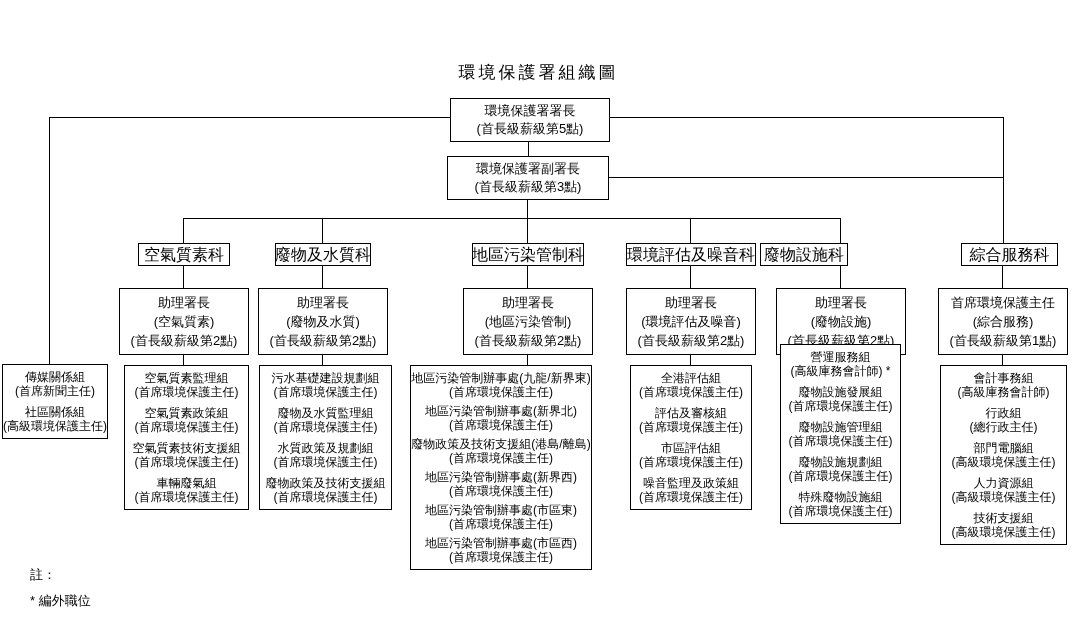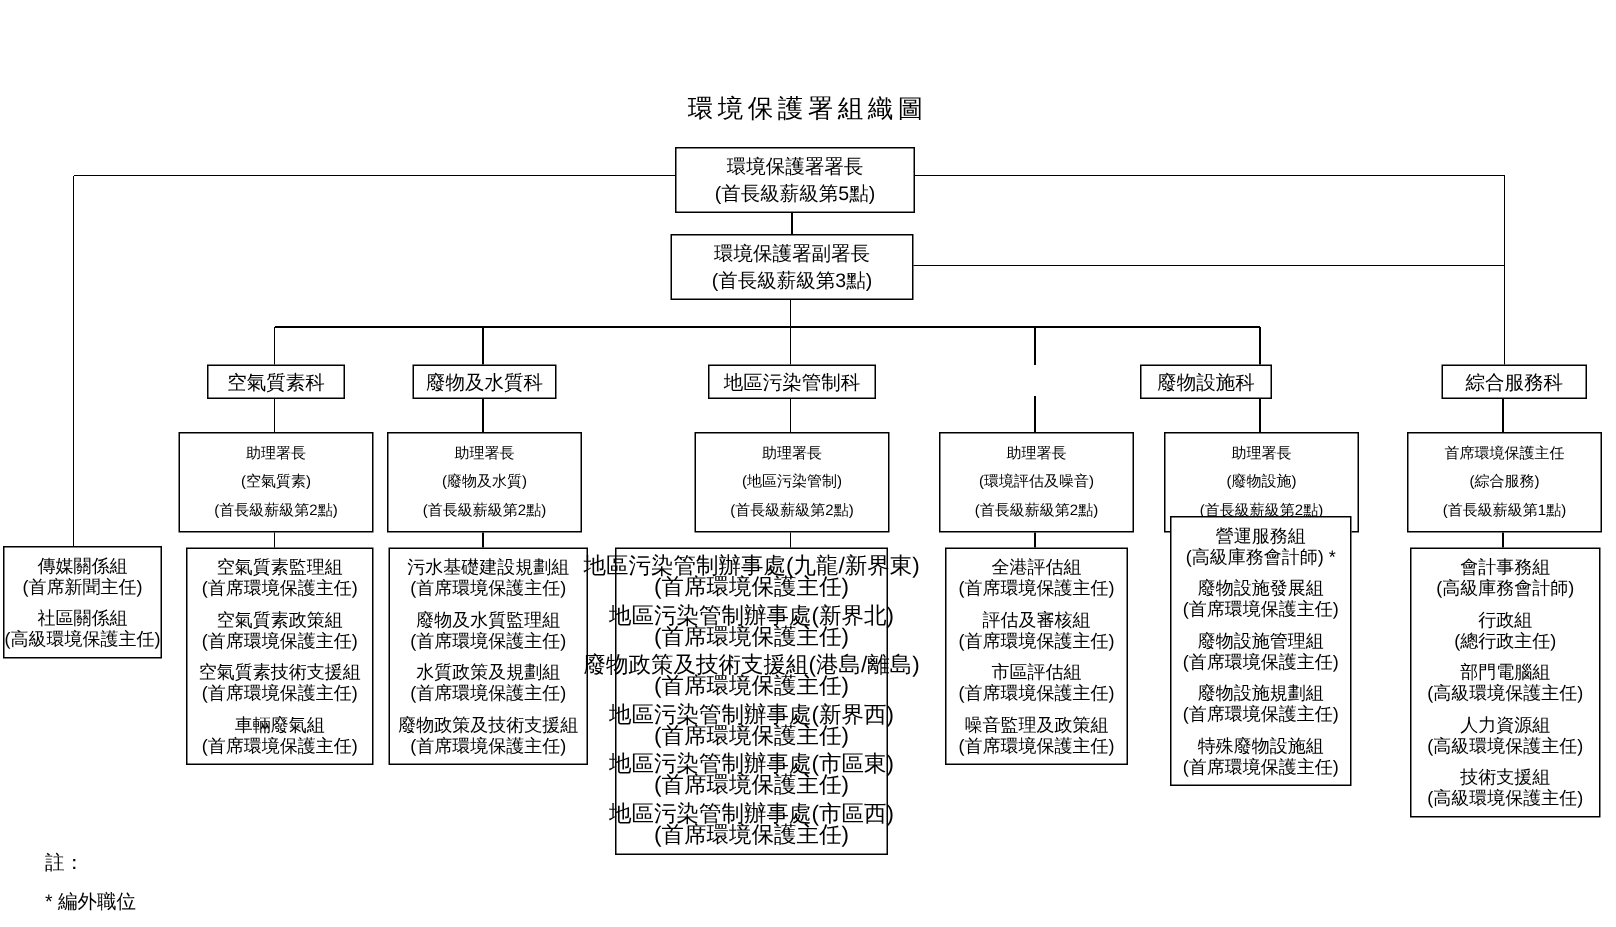--- a/index.html
+++ b/index.html
@@ -10,30 +10,30 @@
   #title {
     position:absolute; top:13px; left:0; width:100%;
     text-align:center; font-size:17px; font-weight:normal; letter-spacing:3px;margin-top:48px;
   }
   svg.lines { position:absolute; left:0; top:0; width:1077px; height:618px; }
   .box {
     position:absolute; border:1px solid #000; background:#fff;
     display:flex; flex-direction:column; align-items:center; justify-content:center;
     text-align:center; font-size:13px; line-height:18px; white-space:nowrap;
   }
-  .hdr { font-size:13px; }
-  .asst { font-size:10px; line-height:19px; }
+  .hdr { font-size:16px; }
+  .asst { font-size:13px; line-height:19px; }
   .units {
     position:absolute; border:1px solid #000; background:#fff;
     display:flex; flex-direction:column; justify-content:center; align-items:center;
     gap:7px; padding:6px 4px; box-sizing:border-box; text-align:center;
   }
   .units.tight { gap:5px; }
   .unit { font-size:12px; line-height:14px; white-space:nowrap; }
-  .units.tight .unit { font-size:15px; }
+  .units.tight .unit { font-size:12px; }
   #note { position:absolute; left:30px; top:562px; font-size:13px; line-height:26px; }
 </style>
 </head>
 <body>
 
 <div id="stage">
 
   <div id="title">環境保護署組織圖</div>
 
   <svg class="lines" viewBox="0 0 1077 618" stroke="#000" stroke-width="1" shape-rendering="crispEdges">
@@ -85,20 +85,23 @@
 
   <div class="box hdr" style="left:138px;top:243px;width:90px;height:21px">
       <div>空氣質素科</div>
     </div>
   <div class="box hdr" style="left:275px;top:243px;width:94px;height:21px">
       <div>廢物及水質科</div>
     </div>
   <div class="box hdr" style="left:472px;top:243px;width:110px;height:21px">
       <div>地區污染管制科</div>
     </div>
+  <div class="box hdr" style="left:626px;top:243px;width:128px;height:21px">
+      <div>環境評估及噪音科</div>
+    </div>
   <div class="box hdr" style="left:760px;top:243px;width:86px;height:21px">
       <div>廢物設施科</div>
     </div>
   <div class="box hdr" style="left:961px;top:243px;width:95px;height:21px">
       <div>綜合服務科</div>
     </div>
 
   <div class="box asst" style="left:119px;top:288px;width:128px;height:65px">
     <div>助理署長</div>
     <div>(空氣質素)</div>

